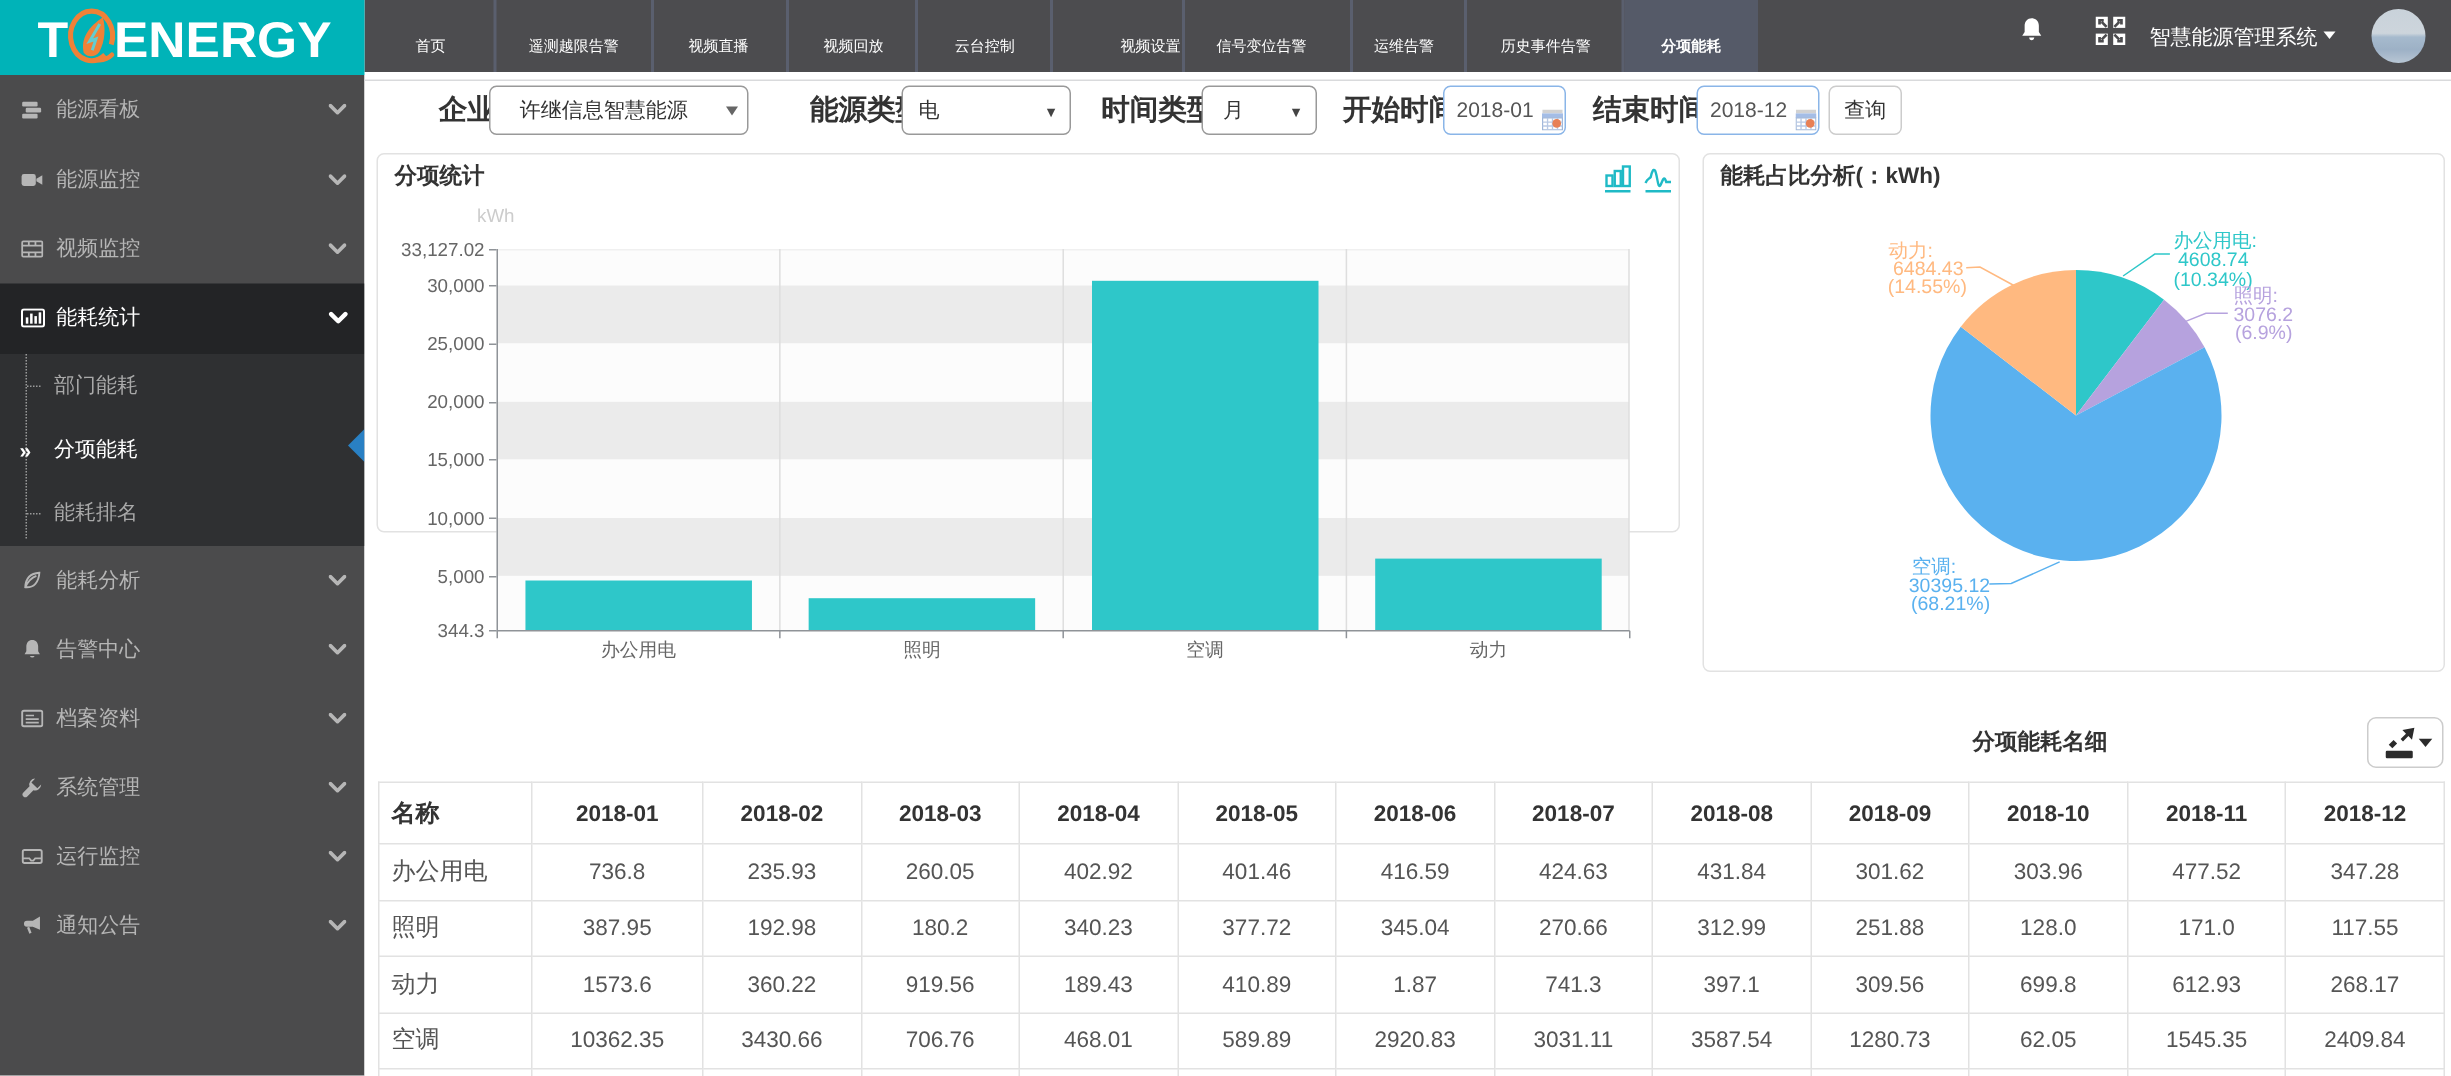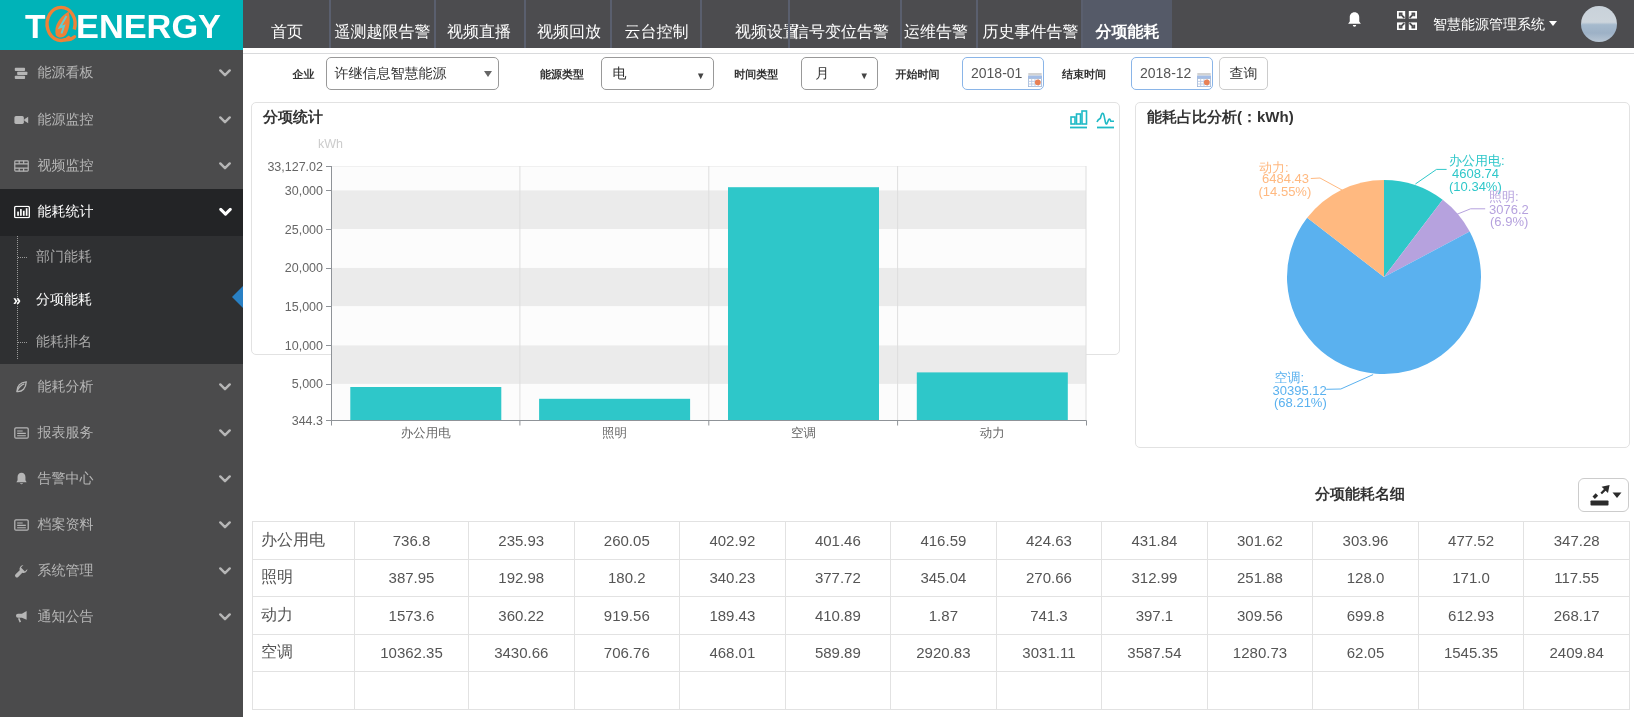--- a/index.html
+++ b/index.html
@@ -1,21 +1,21 @@
 <!DOCTYPE html>
 <html><head>
 <meta charset="utf-8">
 <style>
 *{margin:0;padding:0;box-sizing:border-box;}
 html,body{width:1634px;height:717px;overflow:hidden;font-family:"Liberation Sans",sans-serif;background:#fff;}
 .abs{position:absolute;}
 
 #logo{left:0;top:0;width:243px;height:50px;background:#00b3b8;z-index:5;}
 #navbar{left:243px;top:0;width:1391px;height:48px;background:#4c4c4f;}
-.navitem{position:absolute;top:8px;height:48px;line-height:48px;color:#fff;font-size:16px;white-space:nowrap;transform:translateX(-50%);}
+.navitem{position:absolute;top:8px;height:48px;line-height:48px;color:#fff;font-size:10px;white-space:nowrap;transform:translateX(-50%);}
 .navsep{position:absolute;top:0;width:2px;height:48px;background:#5a5f6e;}
 #navactive{position:absolute;left:840px;top:0;width:89px;height:48px;background:#555a68;}
 
 #sidebar{left:0;top:50px;width:243px;height:667px;background:#4b4b4c;}
 .mi{position:relative;height:46.4px;color:#b6b6b6;font-size:14px;text-align:center;}
 .mi.b{height:46px;}
 .mi .txt{position:absolute;left:37.5px;top:50%;transform:translateY(-50%);}
 .mi .ic{position:absolute;left:14px;top:50%;transform:translateY(-50%);width:15px;height:15px;}
 .mi .chev{position:absolute;left:219px;top:50%;transform:translateY(-50%);}
 .chev svg{display:block;}
@@ -23,21 +23,21 @@
 #submenu{background:#2f3032;position:relative;}
 .smi{position:relative;height:42.7px;color:#a9a9a9;font-size:14px;}
 .smi .txt{position:absolute;left:36px;top:50%;transform:translateY(-50%);}
 .smi.on{color:#fff;}
 #subline{position:absolute;left:17px;top:0;bottom:5px;width:0;border-left:1px dotted #9a9a9a;}
 .smi .dash{position:absolute;left:18px;top:50%;width:9px;border-top:1px dotted #9a9a9a;}
 #blue-arrow{position:absolute;right:0;top:235.5px;width:0;height:0;border-top:11.5px solid transparent;border-bottom:11.5px solid transparent;border-right:11px solid #2980c4;}
 
 #content{left:243px;top:48px;width:1391px;height:669px;background:#fff;}
 #topline{position:absolute;left:0;top:5px;width:1391px;height:0;border-top:1px solid #d9dadc;}
-.flabel{position:absolute;top:13.5px;height:24px;line-height:24px;font-size:11px;font-weight:bold;color:#333;}
+.flabel{position:absolute;top:13.5px;height:24px;line-height:24px;font-size:19px;font-weight:bold;color:#333;}
 .fbox{position:absolute;top:8.5px;height:33px;border:1px solid #999;border-radius:5px;background:#fff;font-size:14px;color:#333;line-height:31px;}
 .fbox .bx{padding-left:11px;display:inline-block;}
 .calic{position:absolute;right:1px;top:9px;width:14px;height:14px;}
 .caret{position:absolute;width:0;height:0;border-left:4.5px solid transparent;border-right:4.5px solid transparent;border-top:6px solid #666;top:13px;}
 
 .panel{position:absolute;background:#fff;border:1px solid #e2e2e2;border-radius:5px;}
 #panel-bar{left:8px;top:54px;width:869px;height:253px;}
 #panel-pie{left:892px;top:54px;width:495px;height:346px;}
 .ptitle{position:absolute;left:11px;top:5px;font-size:15px;font-weight:bold;color:#333;}
 
@@ -202,67 +202,63 @@
         </svg></span>
       <span class="txt">能耗分析</span>
       <span class="chev">
         <svg width="12" height="8" viewBox="0 0 14 9">
           <path d="M1.5 1.5 L7 7 L12.5 1.5" stroke="#b6b6b6" stroke-width="2.8" fill="none" stroke-linecap="round" stroke-linejoin="round"></path>
         </svg>
       </span>
     </div>
   <div class="mi b">
       <span class="ic"><svg width="15" height="15" viewBox="0 0 19 19">
+          <path d="M9.5 1.5 C6.5 1.5 4.5 3.8 4.5 7 V11 L3 13.5 H16 L14.5 11 V7 C14.5 3.8 12.5 1.5 9.5 1.5 Z" fill="#b6b6b6"></path>
+          <path d="M7.5 15 A2.2 2.2 0 0 0 11.5 15 Z" fill="#b6b6b6"></path>
+        </svg></span>
+      <span class="txt">告警中心</span>
+      <span class="chev">
+        <svg width="12" height="8" viewBox="0 0 14 9">
+          <path d="M1.5 1.5 L7 7 L12.5 1.5" stroke="#b6b6b6" stroke-width="2.8" fill="none" stroke-linecap="round" stroke-linejoin="round"></path>
+        </svg>
+      </span>
+    </div>
+  <div class="mi b">
+      <span class="ic"><svg width="15" height="15" viewBox="0 0 19 19">
           <rect x="1" y="3" width="17" height="13" rx="1.5" fill="none" stroke="#b6b6b6" stroke-width="1.6"></rect>
           <g stroke="#b6b6b6" stroke-width="1.4">
             <line x1="4" y1="7" x2="11" y2="7"></line>
             <line x1="4" y1="10" x2="15" y2="10"></line>
             <line x1="4" y1="13" x2="15" y2="13"></line>
           </g>
         </svg></span>
-      <span class="txt">报表服务</span>
+      <span class="txt">档案资料</span>
       <span class="chev">
         <svg width="12" height="8" viewBox="0 0 14 9">
           <path d="M1.5 1.5 L7 7 L12.5 1.5" stroke="#b6b6b6" stroke-width="2.8" fill="none" stroke-linecap="round" stroke-linejoin="round"></path>
         </svg>
       </span>
     </div>
   <div class="mi b">
       <span class="ic"><svg width="15" height="15" viewBox="0 0 19 19">
-          <path d="M9.5 1.5 C6.5 1.5 4.5 3.8 4.5 7 V11 L3 13.5 H16 L14.5 11 V7 C14.5 3.8 12.5 1.5 9.5 1.5 Z" fill="#b6b6b6"></path>
-          <path d="M7.5 15 A2.2 2.2 0 0 0 11.5 15 Z" fill="#b6b6b6"></path>
-        </svg></span>
-      <span class="txt">告警中心</span>
+          <path d="M12 2 A5 5 0 0 0 7.2 8.5 L2 13.7 A1.8 1.8 0 0 0 5.3 17 L10.5 11.8 A5 5 0 0 0 17 7 L13.8 10.2 L8.8 5.2 Z" fill="#b6b6b6"></path>
+        </svg></span>
+      <span class="txt">系统管理</span>
       <span class="chev">
         <svg width="12" height="8" viewBox="0 0 14 9">
           <path d="M1.5 1.5 L7 7 L12.5 1.5" stroke="#b6b6b6" stroke-width="2.8" fill="none" stroke-linecap="round" stroke-linejoin="round"></path>
         </svg>
       </span>
     </div>
   <div class="mi b">
       <span class="ic"><svg width="15" height="15" viewBox="0 0 19 19">
-          <rect x="1" y="3" width="17" height="13" rx="1.5" fill="none" stroke="#b6b6b6" stroke-width="1.6"></rect>
-          <g stroke="#b6b6b6" stroke-width="1.4">
-            <line x1="4" y1="7" x2="11" y2="7"></line>
-            <line x1="4" y1="10" x2="15" y2="10"></line>
-            <line x1="4" y1="13" x2="15" y2="13"></line>
-          </g>
-        </svg></span>
-      <span class="txt">档案资料</span>
-      <span class="chev">
-        <svg width="12" height="8" viewBox="0 0 14 9">
-          <path d="M1.5 1.5 L7 7 L12.5 1.5" stroke="#b6b6b6" stroke-width="2.8" fill="none" stroke-linecap="round" stroke-linejoin="round"></path>
-        </svg>
-      </span>
-    </div>
-  <div class="mi b">
-      <span class="ic"><svg width="15" height="15" viewBox="0 0 19 19">
-          <path d="M12 2 A5 5 0 0 0 7.2 8.5 L2 13.7 A1.8 1.8 0 0 0 5.3 17 L10.5 11.8 A5 5 0 0 0 17 7 L13.8 10.2 L8.8 5.2 Z" fill="#b6b6b6"></path>
-        </svg></span>
-      <span class="txt">系统管理</span>
+          <rect x="1.5" y="4" width="16" height="11" rx="1.5" fill="none" stroke="#b6b6b6" stroke-width="1.6"></rect>
+          <path d="M1.5 11 H7 L8.5 13 H10.5 L12 11 H17.5" fill="none" stroke="#b6b6b6" stroke-width="1.5"></path>
+        </svg></span>
+      <span class="txt">运行监控</span>
       <span class="chev">
         <svg width="12" height="8" viewBox="0 0 14 9">
           <path d="M1.5 1.5 L7 7 L12.5 1.5" stroke="#b6b6b6" stroke-width="2.8" fill="none" stroke-linecap="round" stroke-linejoin="round"></path>
         </svg>
       </span>
     </div>
   <div class="mi b">
       <span class="ic"><svg width="15" height="15" viewBox="0 0 19 19">
           <path d="M16 2 L16 13 L10 10.5 H5 A2.5 2.5 0 0 1 5 5.5 H10 Z" fill="#b6b6b6"></path>
           <path d="M6 11 L8 16" stroke="#b6b6b6" stroke-width="2"></path>
@@ -273,21 +269,21 @@
           <path d="M1.5 1.5 L7 7 L12.5 1.5" stroke="#b6b6b6" stroke-width="2.8" fill="none" stroke-linecap="round" stroke-linejoin="round"></path>
         </svg>
       </span>
     </div>
   <div id="blue-arrow"></div>
 </div>
 <div id="content" class="abs">
   <div id="topline"></div>
 
   <div class="flabel" style="left:49.5px;">企业</div>
-  <div class="fbox" style="left:82.5px;width:173.5px;"><span class="bx" style="padding-left:8px;">许继信息智慧能源</span><span class="caret" style="right:6px;"></span></div>
+  <div class="fbox" style="left:82.5px;width:173.5px;"><span class="bx" style="padding-left:20px;">许继信息智慧能源</span><span class="caret" style="right:6px;"></span></div>
   <div class="flabel" style="left:285px;margin-left:12px;">能源类型</div>
   <div class="fbox" style="left:358.4px;width:113px;"><span class="bx" style="padding-left:10px;">电</span><span style="position:absolute;right:8px;top:13px;font-size:9.5px;line-height:10px;color:#444;">▼</span></div>
   <div class="flabel" style="left:491.2px;">时间类型</div>
   <div class="fbox" style="left:558.3px;width:76.5px;"><span class="bx" style="padding-left:13px;">月</span><span style="position:absolute;right:8px;top:13px;font-size:9.5px;line-height:10px;color:#444;">▼</span></div>
   <div class="flabel" style="left:652.4px;">开始时间</div>
   <div class="fbox" style="left:719px;width:82px;border-color:#8ab5e8;color:#555;font-size:14px;"><span class="bx" style="padding-left:8px;">2018-01</span><span class="calic"><svg width="14" height="14" viewBox="0 0 14 14">
           <rect x="0.3" y="0" width="13.4" height="2.6" fill="#d2d2d2"></rect>
           <rect x="0" y="2.6" width="14" height="3" fill="#a4bde6"></rect>
           <rect x="0.4" y="5.6" width="13.2" height="8" fill="#fff" stroke="#9fb6d8" stroke-width="0.8"></rect>
           <g stroke="#b9c9e4" stroke-width="0.9">
@@ -452,20 +448,35 @@
         <col>
         <col>
         <col>
         <col>
         <col>
         <col>
         <col>
         <col>
     </colgroup>
     <tbody>
+      <tr>
+          <th style="text-align:left;padding-left:8px;font-size:16px;">名称</th>
+          <th>2018-01</th>
+          <th>2018-02</th>
+          <th>2018-03</th>
+          <th>2018-04</th>
+          <th>2018-05</th>
+          <th>2018-06</th>
+          <th>2018-07</th>
+          <th>2018-08</th>
+          <th>2018-09</th>
+          <th>2018-10</th>
+          <th>2018-11</th>
+          <th>2018-12</th>
+        </tr>
       <tr>
           <td class="name">办公用电</td>
           <td>736.8</td>
           <td>235.93</td>
           <td>260.05</td>
           <td>402.92</td>
           <td>401.46</td>
           <td>416.59</td>
           <td>424.63</td>
           <td>431.84</td>

